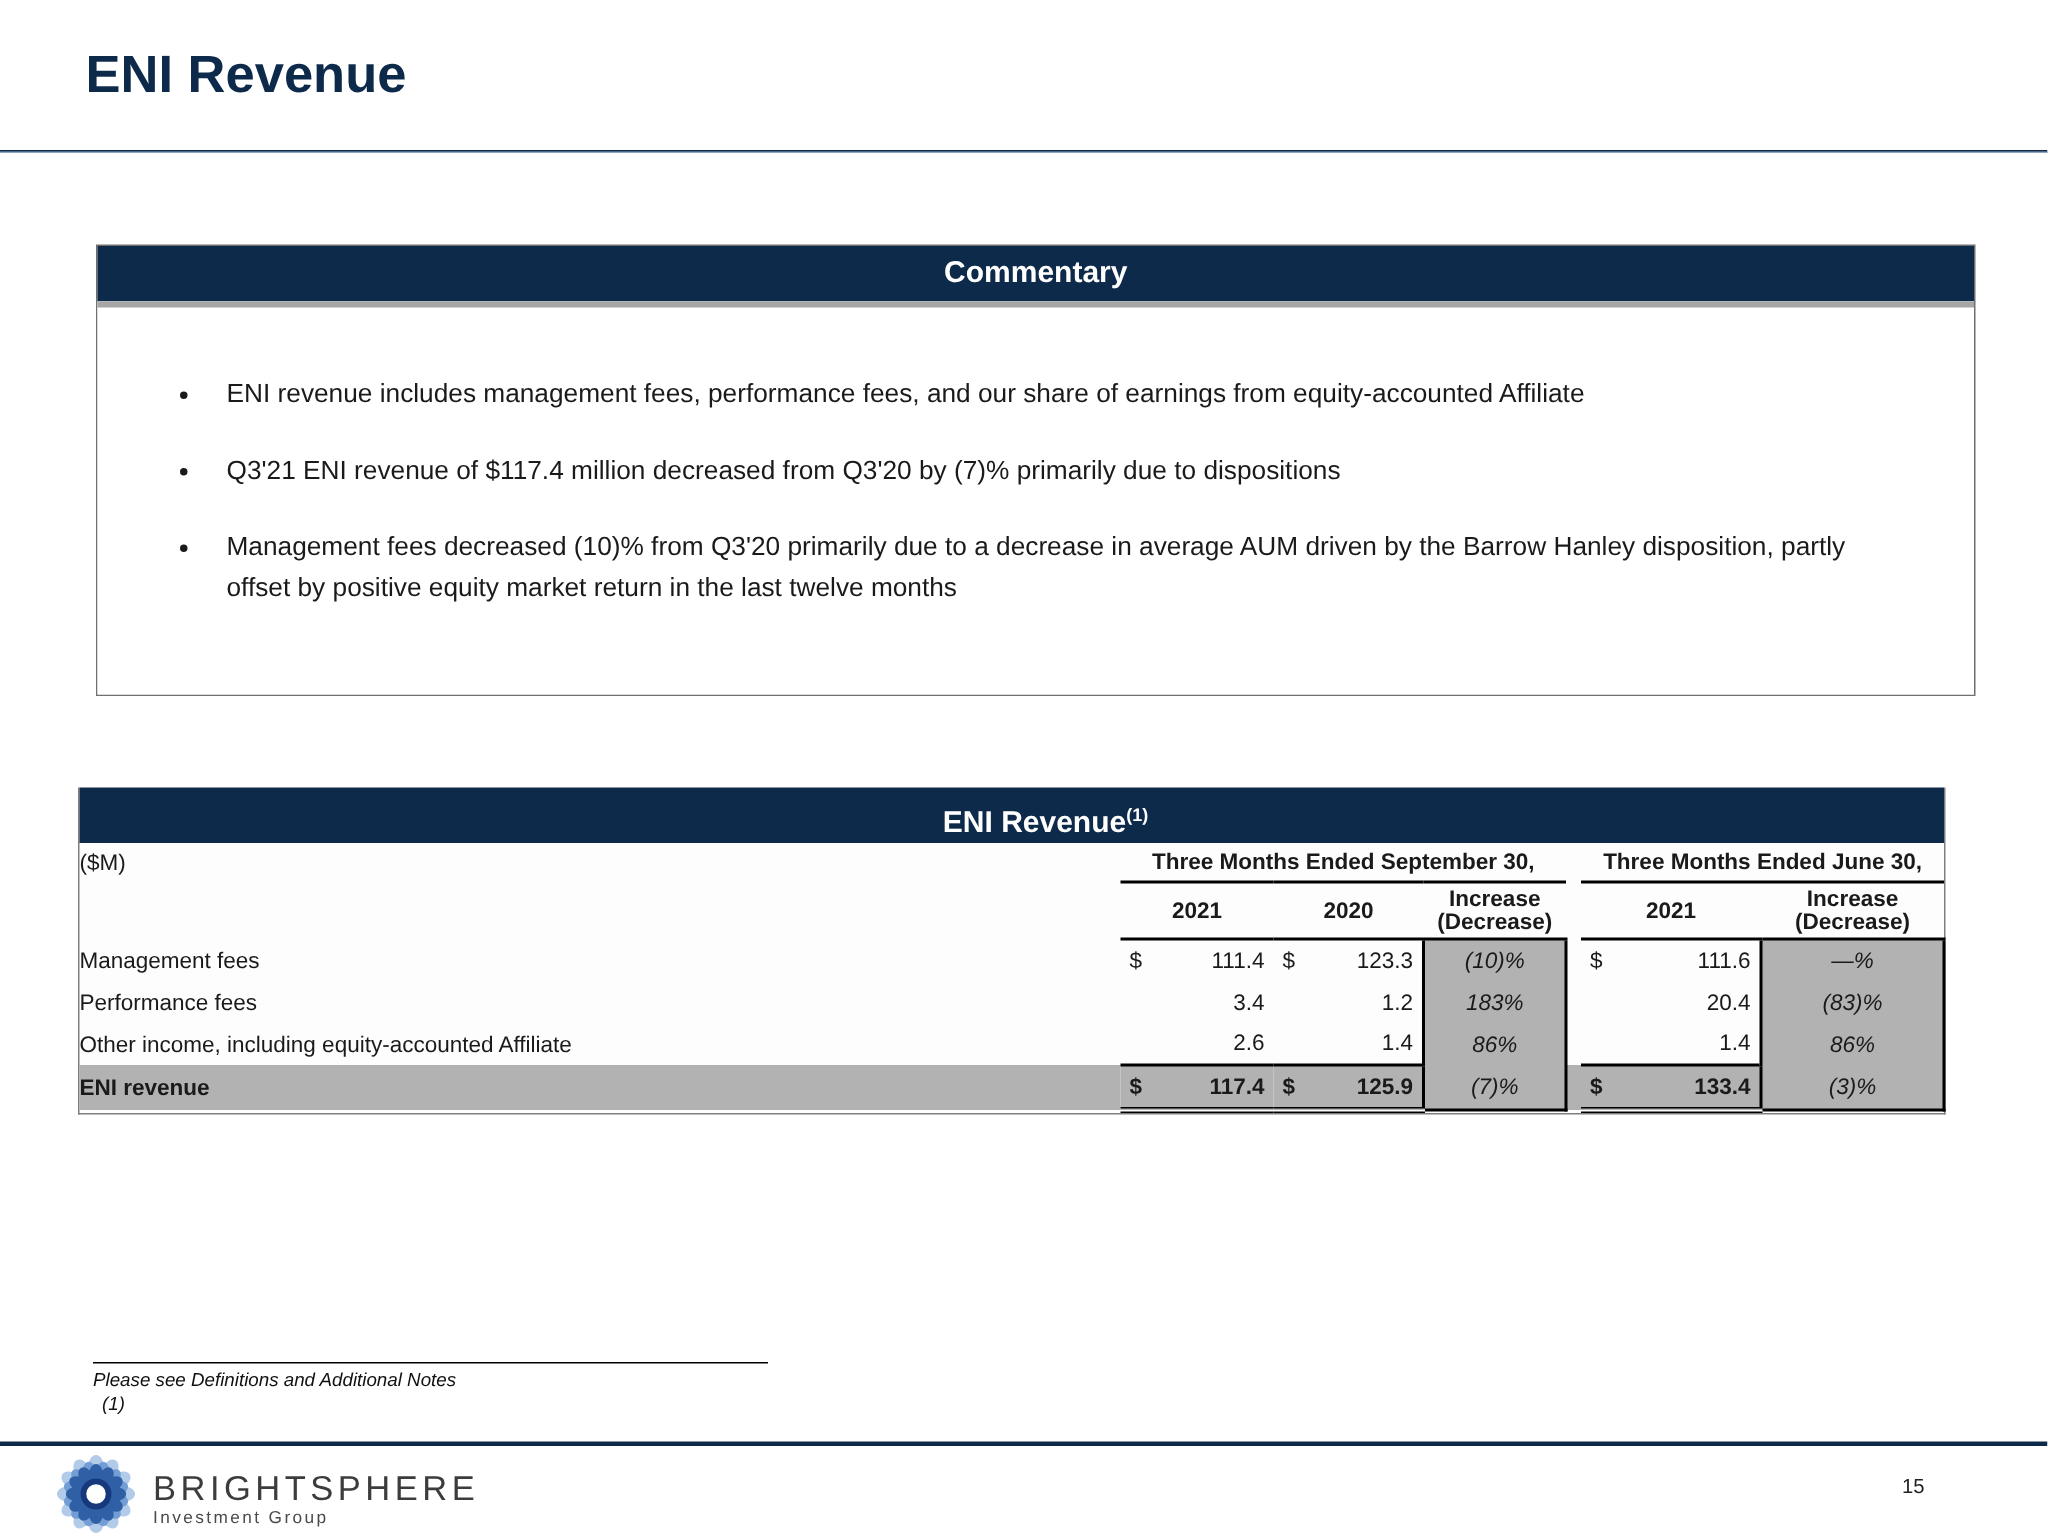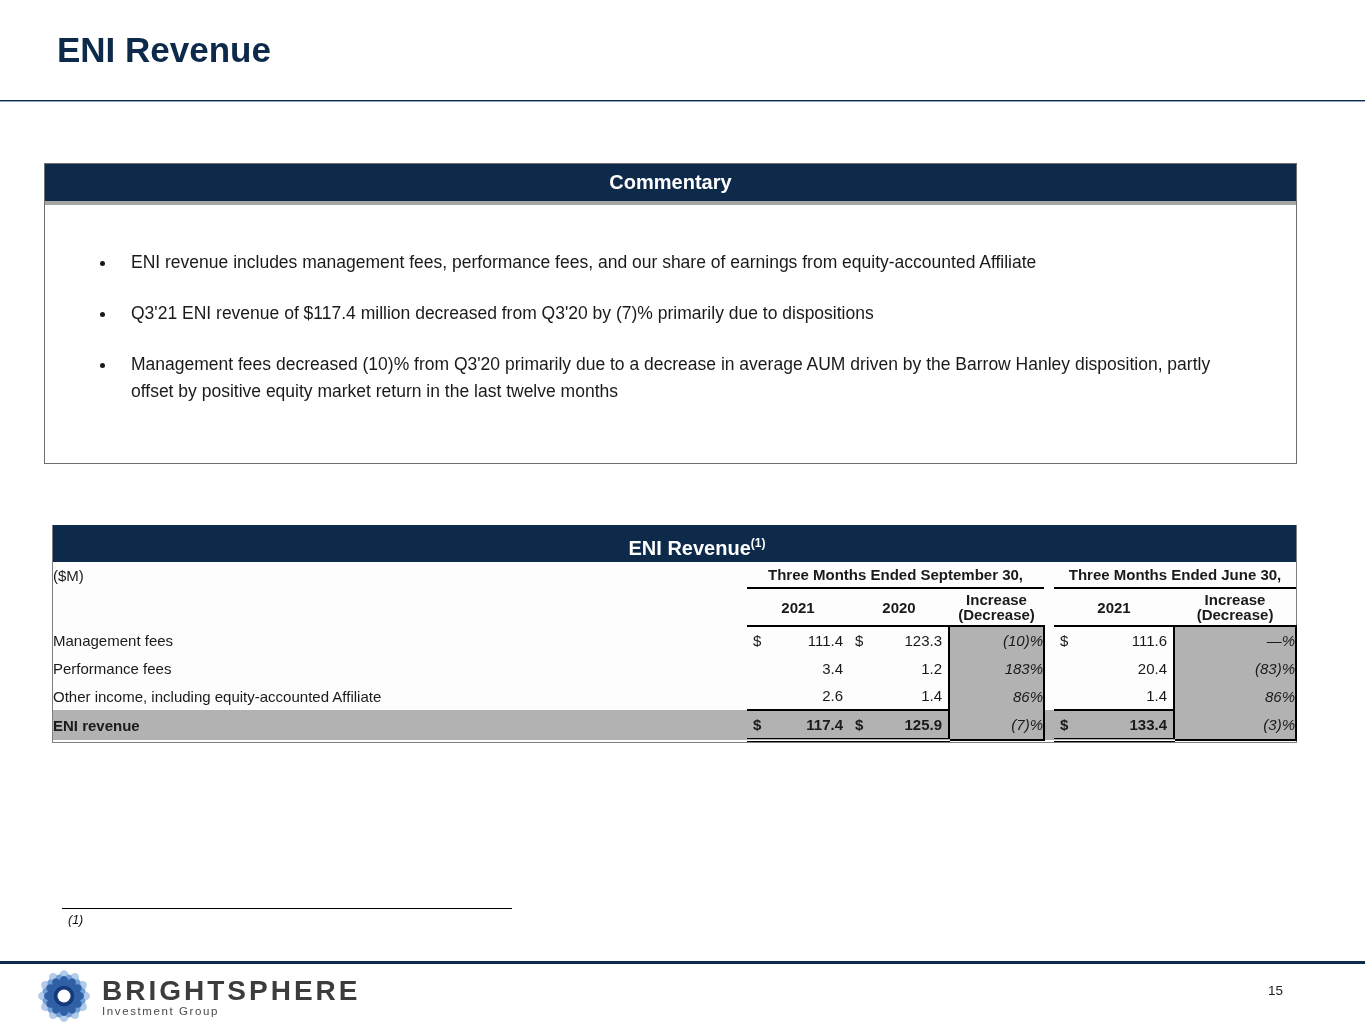--- a/index.html
+++ b/index.html
@@ -9,21 +9,21 @@
   *{box-sizing:border-box;margin:0;padding:0;}
   html,body{width:1365px;height:1024px;background:#ffffff;overflow:hidden;
     font-family:"Liberation Sans", sans-serif;color:#1a1a1a;}
   .slide{position:relative;width:1278px;height:1024px;background:#fff;}
 
   
   .page-title{position:absolute;left:57px;top:30px;font-size:35px;font-weight:700;color:var(--navy);letter-spacing:0;}
   .top-rule{position:absolute;left:0;top:100px;width:1365px;height:2px;background:var(--navy);border-bottom:1px solid #8fa6c2;}
 
   
-  .commentary{position:absolute;left:44px;top:163px;width:1253px;border:1px solid #6f6f6f;}
+  .commentary{position:absolute;left:64px;top:163px;width:1253px;border:1px solid #6f6f6f;}
   .section-bar{background:var(--navy);color:#ffffff;font-size:20px;font-weight:700;
     text-align:center;height:37px;line-height:37px;}
   .commentary-body{background:#ffffff;border-top:4px solid #a6a6a6;height:262px;padding:44px 40px 0 44px;}
   .commentary-body ul{list-style:disc;padding-left:28px;}
   .commentary-body li{font-size:17.5px;line-height:27px;margin-bottom:24px;padding-left:14px;}
 
   
   .table-wrap{position:absolute;left:52px;top:525px;width:1245px;border:1px solid #7f7f7f;border-top:none;background:#fdfdfe;}
   .table-bar{background:var(--navy);color:#fff;font-size:20px;font-weight:700;text-align:center;height:37px;line-height:37px;padding-left:45px;}
   .table-bar sup{font-size:12px;font-weight:700;}
@@ -34,38 +34,38 @@
   td.subhead{font-size:13px;font-weight:700;text-align:center;border-bottom:2px solid #000;
     white-space:pre-line;line-height:15px;vertical-align:bottom;padding-bottom:4px;}
   tr.grouprow td{height:26px;}
   tr.subrow td{height:38px;}
   tr.datarow td{height:28px;}
   td.rowlabel{padding-left:8px;font-size:15.5px;}
   .money{display:flex;justify-content:space-between;align-items:center;padding:0 6px 0 6px;}
   .money .cur{font-size:15px;}
   .money .val{text-align:right;}
   td.pct{background:var(--shaded_gray);border-left:2px solid #000;border-right:2px solid #000;
-    font-style:italic;text-align:right;padding-right:6px;}
+    font-style:italic;text-align:center;padding-right:6px;}
   tr.totalrow td{height:30px;background:var(--shaded_gray);}
   tr.totalrow td.rowlabel{font-weight:700;}
   tr.totalrow td.num{border-top:2px solid #000;border-bottom:4px double #000;font-weight:700;}
   tr.totalrow td.pct{border-bottom:2px solid #000;font-weight:400;}
   td.spacer{background:transparent;}
   tr.totalrow td.spacer{background:var(--shaded_gray);}
 
   
   .footnotes{position:absolute;left:62px;top:908px;width:1280px;}
   .foot-divider{width:450px;border-top:1.5px solid #000;margin-bottom:4px;}
   .foot-line{font-size:12.5px;font-style:italic;color:#111;line-height:15px;}
   .foot-note{display:flex;gap:14px;padding-left:6px;margin-top:1px;}
 
   
   .bottom-rule{position:absolute;left:0;top:961px;width:1365px;height:3px;background:var(--navy);}
   .brand{position:absolute;left:38px;top:970px;display:flex;align-items:center;gap:12px;}
-  .brand-text .brand-name{font-size:28px;letter-spacing:3px;color:#3c3c3c;font-weight:700;line-height:24px;}
+  .brand-text .brand-name{font-size:23px;letter-spacing:3px;color:#3c3c3c;font-weight:400;line-height:24px;}
   .brand-text .brand-sub{font-size:11.5px;letter-spacing:1.6px;color:#4a4a4a;margin-top:2px;}
   .page-number{position:absolute;left:1268px;top:983px;font-size:13.5px;color:#222;}
 </style>
 </head>
 <body>
 
 <div class="slide">
 
   <div class="page-title">ENI Revenue</div>
   <div class="top-rule"></div>
@@ -212,20 +212,21 @@
               </div>
             </td>
         <td class="pct">(3)%</td>
       </tr>
     </tbody>
       </table>
   </div>
 
   <div class="footnotes">
     <div class="foot-divider"></div>
+    <div class="foot-line">Please see Definitions and Additional Notes</div>
     <div class="foot-line foot-note">
       <span>(1)</span>
     </div>
   </div>
 
   <div class="bottom-rule"></div>
   <div class="brand">
     <span>
       <svg width="52" height="52" viewBox="-24 -24 48 48">
         <defs>

